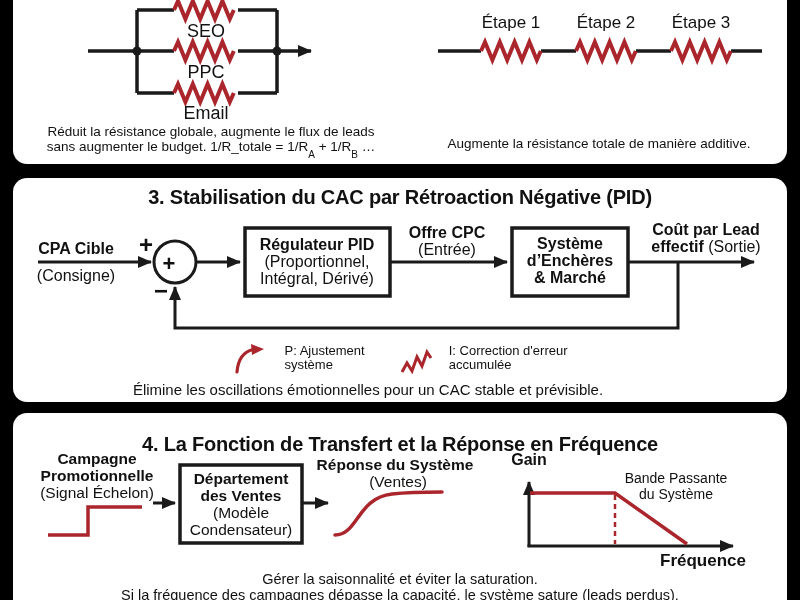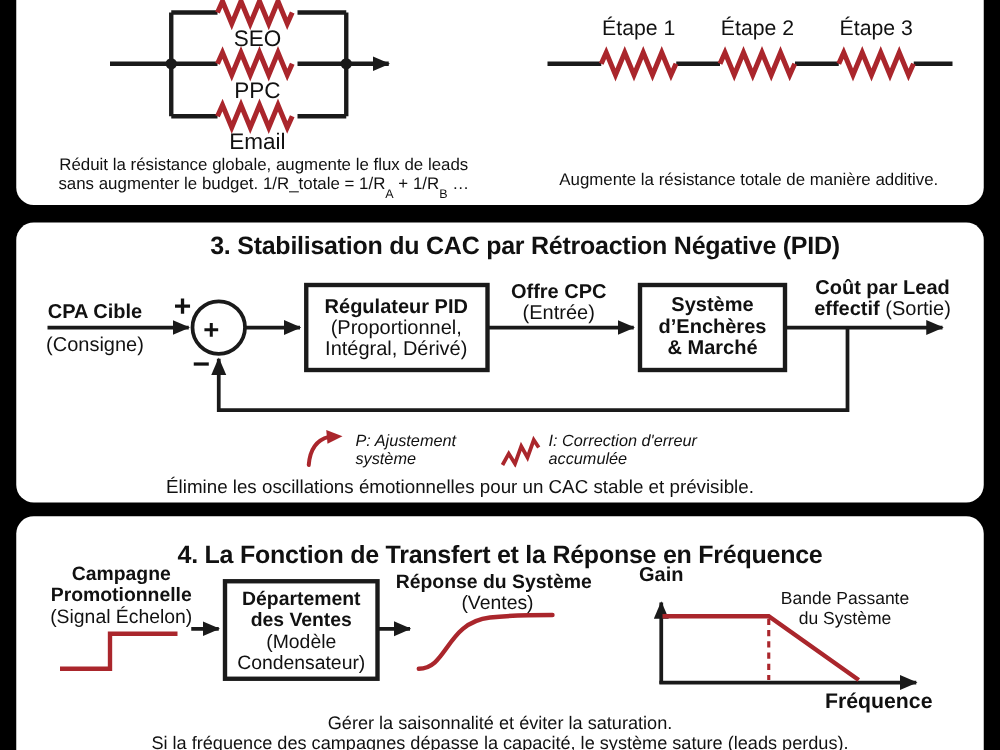--- a/index.html
+++ b/index.html
@@ -1,31 +1,31 @@
 <!DOCTYPE html>
 <html><head>
 <meta charset="utf-8">
 <style>
   * { margin:0; padding:0; box-sizing:border-box; }
   html,body { width:800px; height:600px; background:#000; overflow:hidden;
               font-family:"Liberation Sans", sans-serif; color:#111; }
   body { position:relative; }
   .panel { position:absolute; left:13px; width:774px; background:#fff; border-radius:14px; }
   #panel-top    { top:-34px; height:198px; }
-  #panel-mid    { top:178px; height:224px;padding-left:20px; }
+  #panel-mid    { top:178px; height:224px; }
   #panel-bottom { top:413px; height:212px; }
   .abs { position:absolute; }
   .center { text-align:center; }
   .section-title { width:100%; text-align:center; font-weight:bold; font-size:20px; letter-spacing:-0.2px; }
   .cap { font-size:13.5px; line-height:15px; color:#111; }
   .cap15 { font-size:15px; }
   sub.s { font-size:10px; position:relative; top:3px; }
   svg text { fill:#111; }
   .legend-row { display:flex; justify-content:center; gap:34px; align-items:flex-start; }
-  .legend-item { display:flex; gap:6px; align-items:flex-end;font-style:italic; }
+  .legend-item { display:flex; gap:16px; align-items:center; }
   .legend-text { font-size:13px; line-height:14px; }
 </style>
 </head>
 <body>
 
 <div class="panel" id="panel-top">
 
   <svg class="abs" style="left:17px; top:32px;" width="310" height="125" viewBox="0 0 310 125">
     <defs>
       <marker id="ah1" markerUnits="userSpaceOnUse" markerWidth="15" markerHeight="13" refX="13" refY="6" orient="auto">

